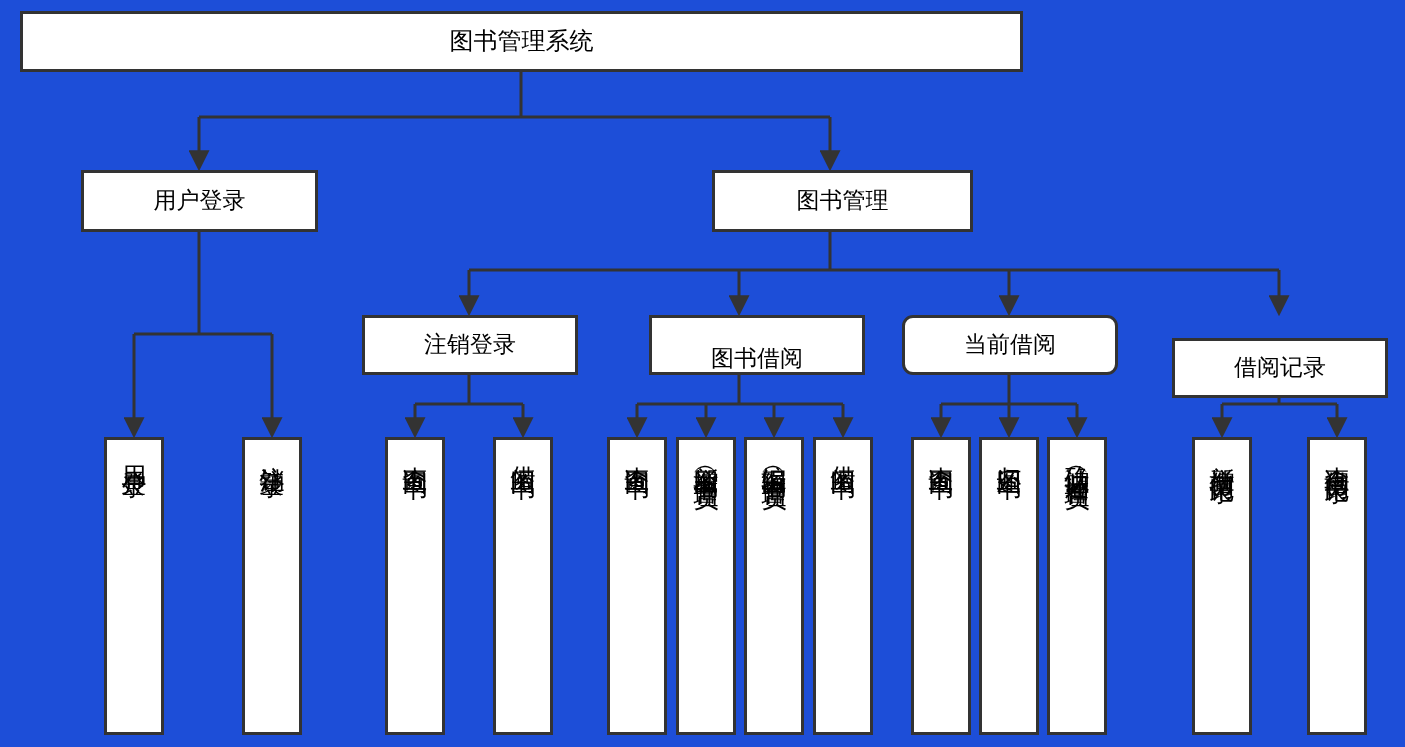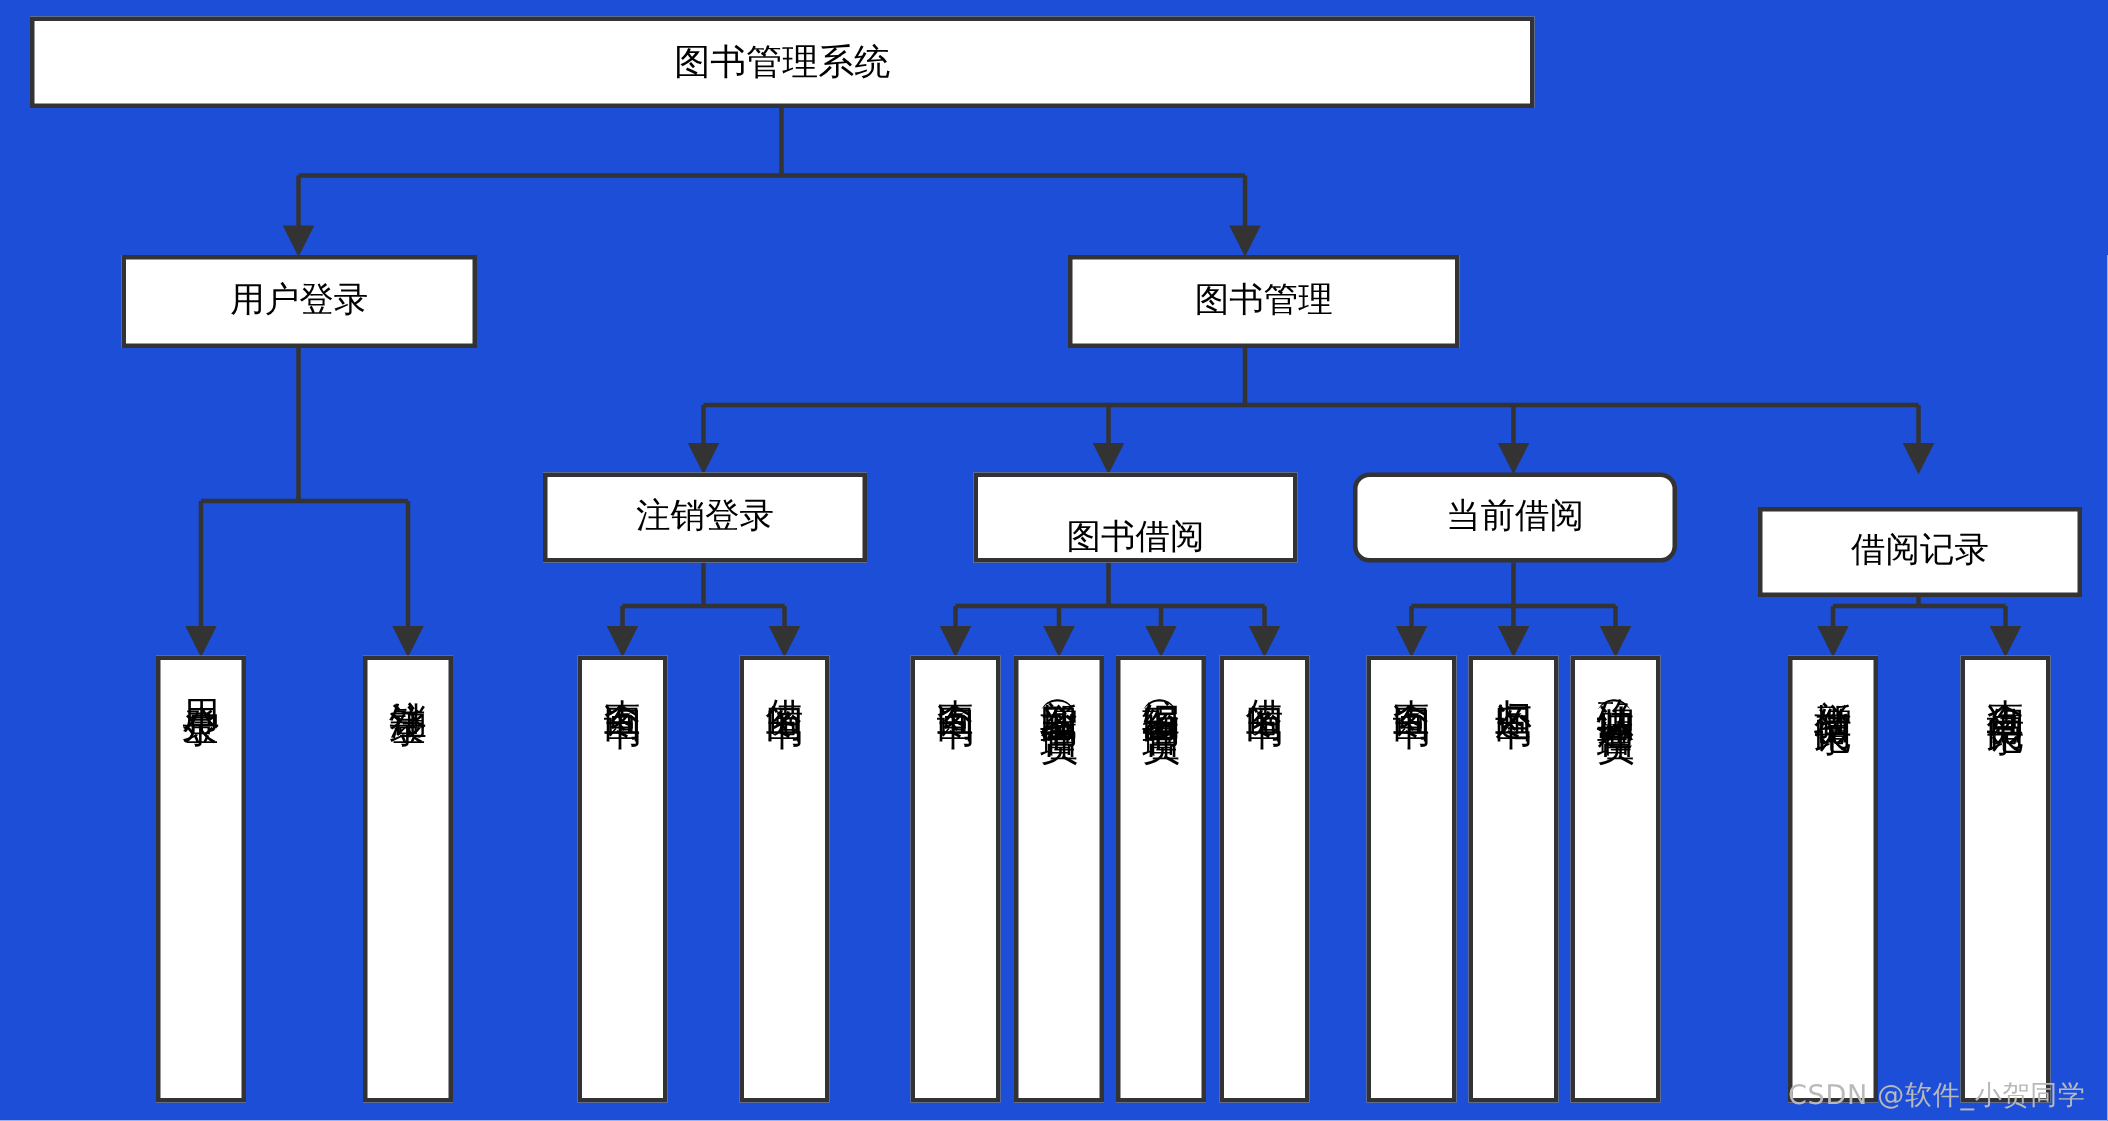--- a/index.html
+++ b/index.html
@@ -185,15 +185,14 @@
     <span class="label">确认归还（管理员）</span>
   </div>
 
   <div class="node vert" style="left:1192px; top:437px; width:60px; height:298px;">
     <span class="label">新增借阅记录</span>
   </div>
   <div class="node vert" style="left:1307px; top:437px; width:60px; height:298px;">
     <span class="label">查询借阅记录</span>
   </div>
 
-  <div class="watermark" style="left:1192px; top:718px;">CSDN @软件_小贺同学</div>
 
 </div>
 
 </body></html>

